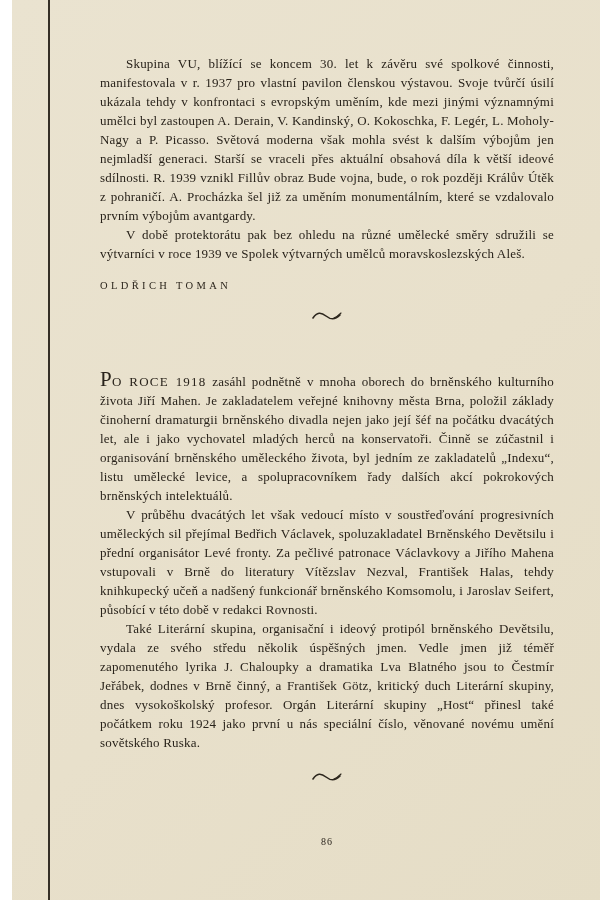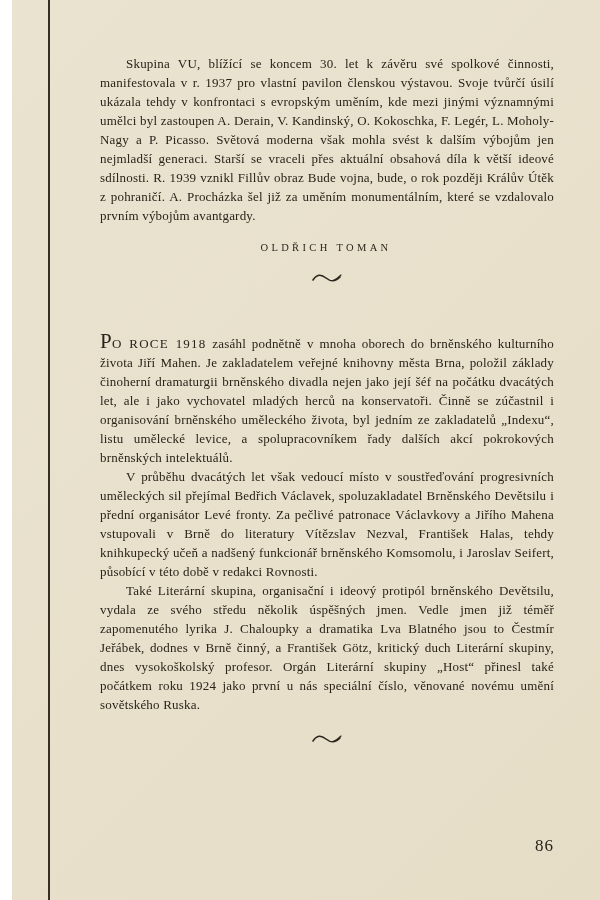--- a/index.html
+++ b/index.html
@@ -37,55 +37,56 @@
   p.indent { text-indent: 26px; }
   .lead-initial {
     font-size: 21px;
     line-height: 19px;
   }
   .lead-caps {
     font-size: 13px;
     letter-spacing: 1.2px;
   }
   .author {
-    text-align: center;
+    text-align: left;
     font-size: 10.5px;
     letter-spacing: 0.32em;
     margin-top: 17px;
     padding-right: 2px;
     color: #2c261d;
   }
   .fleuron-wrap {
     text-align: center;
     margin-top: 17px;
     height: 14px;
   }
   .article-2 { margin-top: 48px; }
   .gap-par { margin-top: 0; }
   .page-number {
     position: absolute;
     left: 88px;
     width: 454px;
     top: 836px;
-    text-align: right;
-    font-size: 17px;
+    text-align: center;
+    font-size: 10px;
     letter-spacing: 1px;
     color: #29231b;
   }
 </style>
 </head>
 <body>
 
 <div class="page">
   <div class="binding-line"></div>
 
   <div class="text-col">
 
     <section>
       <p class="body-par indent">Skupina VU, blížící se koncem 30. let k závěru své spolkové činnosti, manifestovala v r. 1937 pro vlastní pavilon členskou výstavou. Svoje tvůrčí úsilí ukázala tehdy v konfrontaci s evropským uměním, kde mezi jinými významnými umělci byl zastoupen A. Derain, V. Kandinský, O. Kokoschka, F. Legér, L. Moholy-Nagy a P. Picasso. Světová moderna však mohla svést k dalším výbojům jen nejmladší generaci. Starší se vraceli přes aktuální obsahová díla k větší ideové sdílnosti. R. 1939 vznikl Fillův obraz Bude vojna, bude, o rok později Králův Útěk z pohraničí. A. Procházka šel již za uměním monumentálním, které se vzdalovalo prvním výbojům avantgardy.</p>
+      <p class="body-par indent">V době protektorátu pak bez ohledu na různé umělecké směry sdružili se výtvarníci v roce 1939 ve Spolek výtvarných umělců moravskoslezských Aleš.</p>
       <div class="author">OLDŘICH TOMAN</div>
       <div class="fleuron-wrap">
         <svg width="30" height="12" viewBox="0 0 30 12" aria-hidden="true">
           <path d="M1 8 C 5 2, 9 2, 14 6 C 19 10, 23 10, 28 5" stroke="#2c261d" stroke-width="1.6" fill="none" stroke-linecap="round"></path>
           <path d="M22 8 C 25 7, 27 5, 29 3" stroke="#2c261d" stroke-width="1.1" fill="none" stroke-linecap="round"></path>
         </svg>
       </div>
     </section>
 
     <section class="article-2">

